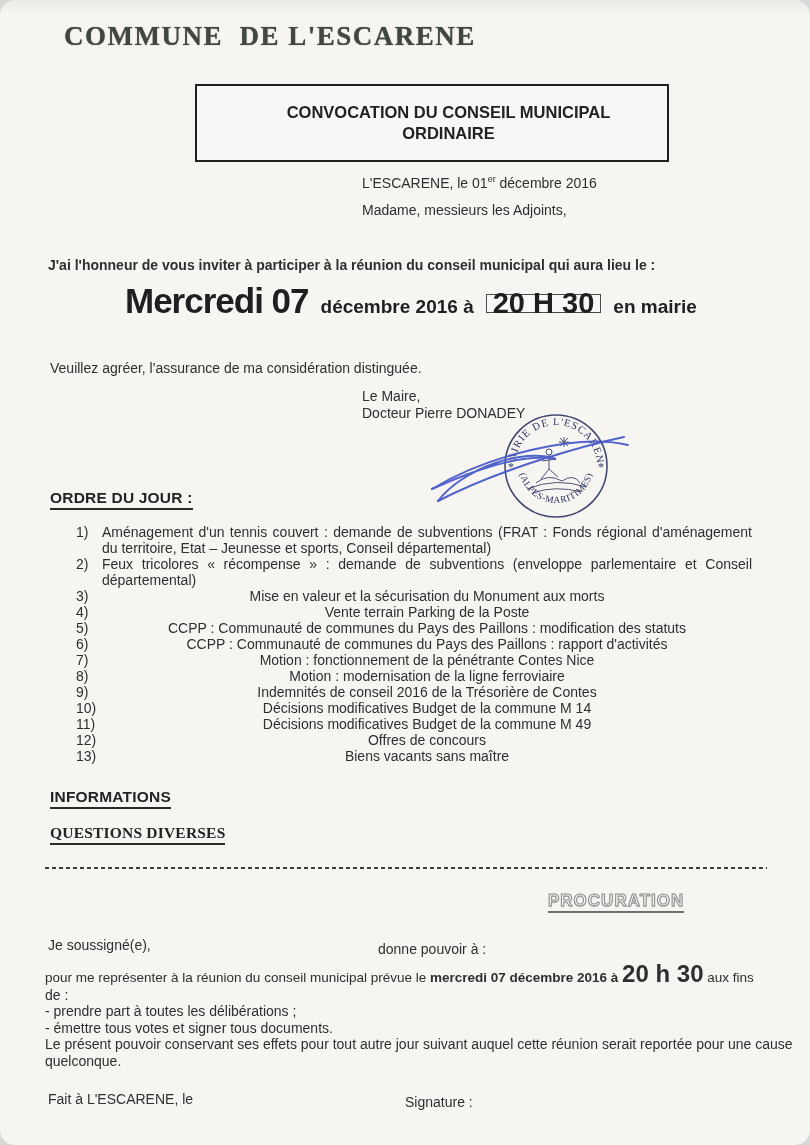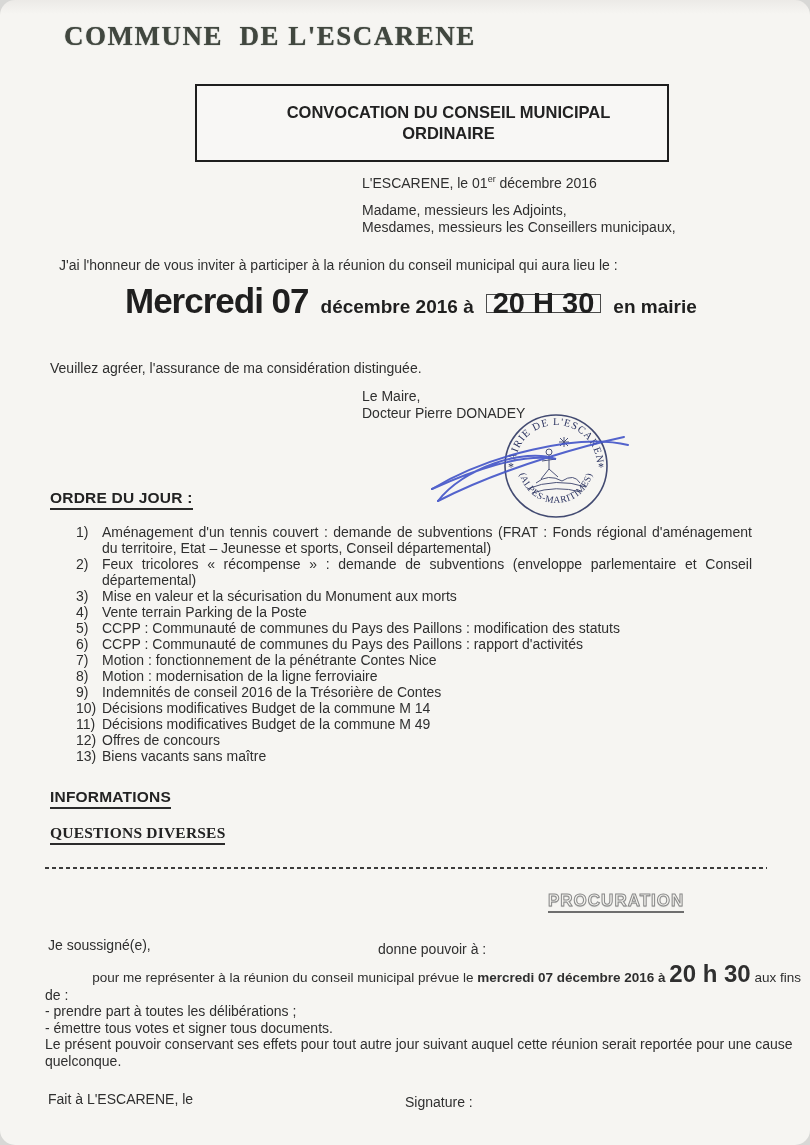--- a/index.html
+++ b/index.html
@@ -23,21 +23,21 @@
     color:#222;background:rgba(255,255,255,0.25);padding-left:33px;
   }
   .meeting{display:flex;align-items:baseline;gap:12px;font-weight:bold;color:#1f1f1f;white-space:nowrap;text-align:center;}
   .meeting .day{font-size:35px;letter-spacing:-1px;}
   .meeting .mid,.meeting .suffix{font-size:19px;}
   .meeting .time{font-size:29px;border:1.5px solid #4a4a4a;padding:0 6px;background:rgba(255,255,255,0.3);}
   .u-head{font-weight:bold;font-size:15.5px;color:#232323;border-bottom:2px solid #2b2b2b;padding-bottom:1px;display:inline-block;letter-spacing:.2px;}
   .agenda{width:676px;}
   .agenda-row{display:flex;line-height:16px;}
   .agenda-row .num{width:26px;flex:0 0 26px;}
-  .agenda-row .txt{flex:1;}
+  .agenda-row .txt{flex:1;text-align:center;}
   .agenda-row .txt.justify{text-align:justify;}
   .dashes{height:2px;width:722px;
     background:repeating-linear-gradient(90deg,#3c3c3c 0 4px,transparent 4px 7px);}
   .hollow{
     font-weight:bold;font-size:17px;letter-spacing:1px;color:#f3f2ee;
     -webkit-text-stroke:1px #8a8a8a;text-shadow:0 1px 1px #c7c7c4;
     border-bottom:2px solid #6e6e6e;padding-bottom:1px;display:inline-block;
   }
   .nowrap{white-space:nowrap;}
   .b{font-weight:bold;}
@@ -55,23 +55,22 @@
 
   <div class="abs title-box" style="left:195px;top:84px;">
     <div>CONVOCATION DU CONSEIL MUNICIPAL</div>
     <div>ORDINAIRE</div>
   </div>
 
   <div class="abs" style="left:362px;top:171px;">
     <span>L'ESCARENE, le 01</span><sup>er</sup><span> décembre 2016</span>
   </div>
   <div class="abs" style="left:362px;top:202px;">Madame, messieurs les Adjoints,</div>
-  <div class="abs" style="left:362px;top:219px;">Mesdames, messieurs les Conseillers municipaux,</div>
-
-  <div class="abs" style="left:59px;top:257px;">J'ai l'honneur de vous inviter à participer à la réunion du conseil municipal qui aura lieu le :</div>
+
+  <div class="abs" style="left:48px;top:257px;font-weight:bold;">J'ai l'honneur de vous inviter à participer à la réunion du conseil municipal qui aura lieu le :</div>
 
   <div class="abs meeting" style="left:125px;top:293px;">
     <span class="day">Mercredi 07</span>
     <span class="mid">décembre 2016 à</span>
     <span class="time">20 H 30</span>
     <span class="suffix">en mairie</span>
   </div>
 
   <div class="abs" style="left:50px;top:360px;">Veuillez agréer, l'assurance de ma considération distinguée.</div>
   <div class="abs" style="left:362px;top:388px;">Le Maire,</div>
@@ -179,21 +178,21 @@
   <div class="abs dashes" style="left:45px;top:867px;"></div>
 
   <div class="abs" style="left:548px;top:893px;">
     <span class="hollow">PROCURATION</span>
   </div>
 
   <div class="abs" style="left:48px;top:937px;">Je soussigné(e),</div>
   <div class="abs" style="left:378px;top:941px;">donne pouvoir à :</div>
 
   <div class="abs" style="left:45px;top:966px;width:756px;">
-    <div class="nowrap" style="font-size:13.5px;text-align:right;">
+    <div class="nowrap" style="font-size:13.5px;">
       <span>pour me représenter à la réunion du conseil municipal prévue le </span><span class="b">mercredi 07 décembre 2016 à </span><span class="big-time">20 h 30</span><span> aux fins</span>
     </div>
     <div>de :</div>
     <div>- prendre part à toutes les délibérations ;</div>
     <div>- émettre tous votes et signer tous documents.</div>
     <div class="note">Le présent pouvoir conservant ses effets pour tout autre jour suivant auquel cette réunion serait reportée pour une cause quelconque.</div>
   </div>
 
   <div class="abs" style="left:48px;top:1091px;">Fait à  L'ESCARENE, le</div>
   <div class="abs" style="left:405px;top:1094px;">Signature :</div>

